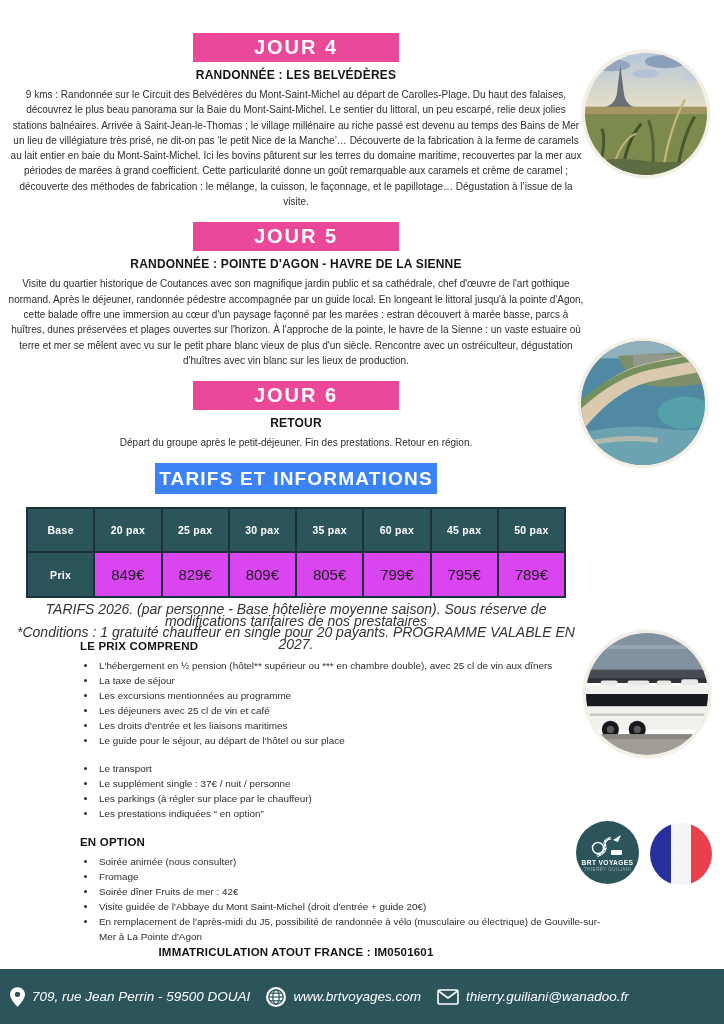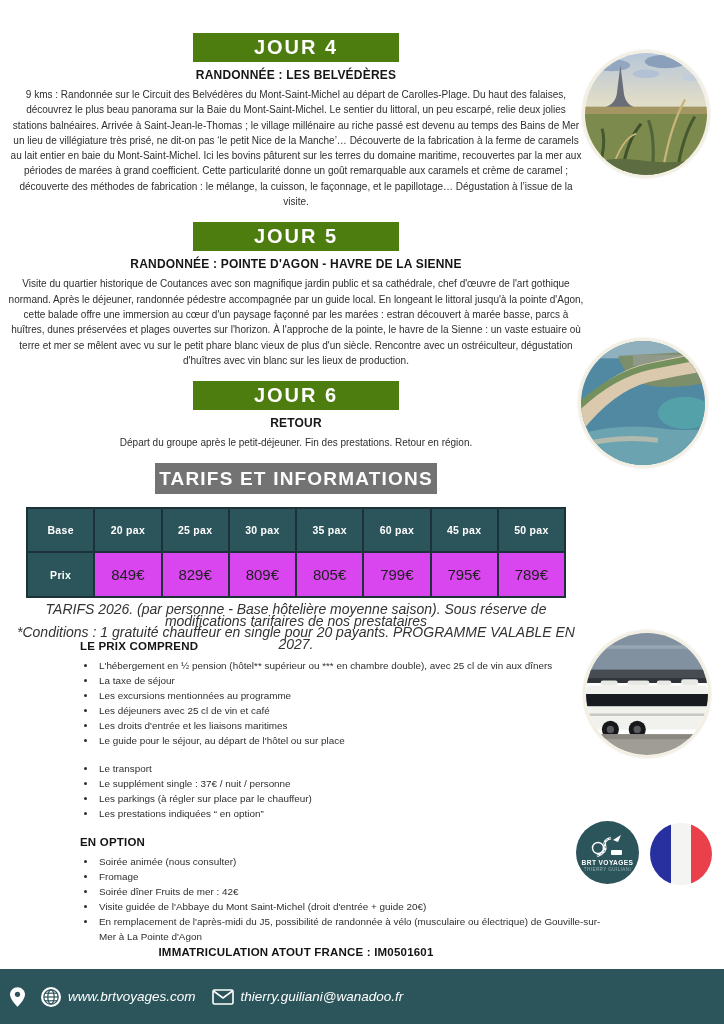--- a/index.html
+++ b/index.html
@@ -7,34 +7,34 @@
   body { font-family:"Liberation Sans", sans-serif; }
   .page {
     position:relative; width:724px; height:1024px; margin:0 auto;
     background:#ffffff; overflow:hidden; color:#2d2d2d;
   }
   
   .flow-top { position:absolute; left:8px; top:33px; width:576px; }
   .day { margin-bottom:13px; }
   .jour-box {
     width:206px; height:29px; margin:0 auto 6px auto;
-    background:#4d7c0f; color:#fff;
+    background:#ec4899; color:#fff;
     display:flex; align-items:center; justify-content:center;
     font-size:20px; font-weight:bold; letter-spacing:2px;
   }
   .jour-subtitle {
     text-align:center; font-weight:bold; font-size:12px;
     color:#161616; margin-bottom:5px; letter-spacing:.2px;
   }
   .jour-text {
     text-align:center; font-size:10px; line-height:15.3px; color:#2e2e2e;
   }
   .tarifs-banner {
     width:282px; height:31px; margin:10px auto 13px auto;
-    background:#737373; color:#fdfdfd;
+    background:#3b82f6; color:#fdfdfd;
     display:flex; align-items:center; justify-content:center;
     font-size:19px; letter-spacing:1.2px; font-weight:600;
   }
   
   table.pricing { border-collapse:collapse; width:540px; margin:0 auto; table-layout:fixed; }
   table.pricing th, table.pricing td { border:2px solid #1c3238; text-align:center; }
   table.pricing th {
     background:#2c545b; color:#ffffff; font-size:10.5px; font-weight:bold;
     height:44px; letter-spacing:.3px;
   }
@@ -275,20 +275,21 @@
     <div class="stripe" style="background:#f4f4f2"></div>
     <div class="stripe" style="background:#e9404b"></div>
   </div>
 
   <div class="footer">
     <div class="item">
       <svg width="15" height="20" viewBox="0 0 16 21">
         <path d="M8 0C3.6 0 0 3.5 0 7.9 0 13.4 8 21 8 21s8-7.6 8-13.1C16 3.5 12.4 0 8 0z" fill="#ffffff"></path>
         <circle cx="8" cy="7.6" r="2.8" fill="#2c545b"></circle>
       </svg>
+      <span>709, rue Jean Perrin - 59500 DOUAI</span>
     </div>
     <div class="sep"></div>
     <div class="item">
       <svg width="20" height="20" viewBox="0 0 20 20">
         <circle cx="10" cy="10" r="10" fill="#ffffff"></circle>
         <circle cx="10" cy="10" r="7.2" fill="none" stroke="#2c545b" stroke-width="1.2"></circle>
         <ellipse cx="10" cy="10" rx="3.2" ry="7.2" fill="none" stroke="#2c545b" stroke-width="1.2"></ellipse>
         <line x1="2.8" y1="10" x2="17.2" y2="10" stroke="#2c545b" stroke-width="1.2"></line>
         <line x1="3.8" y1="6.2" x2="16.2" y2="6.2" stroke="#2c545b" stroke-width="1.2"></line>
         <line x1="3.8" y1="13.8" x2="16.2" y2="13.8" stroke="#2c545b" stroke-width="1.2"></line>

